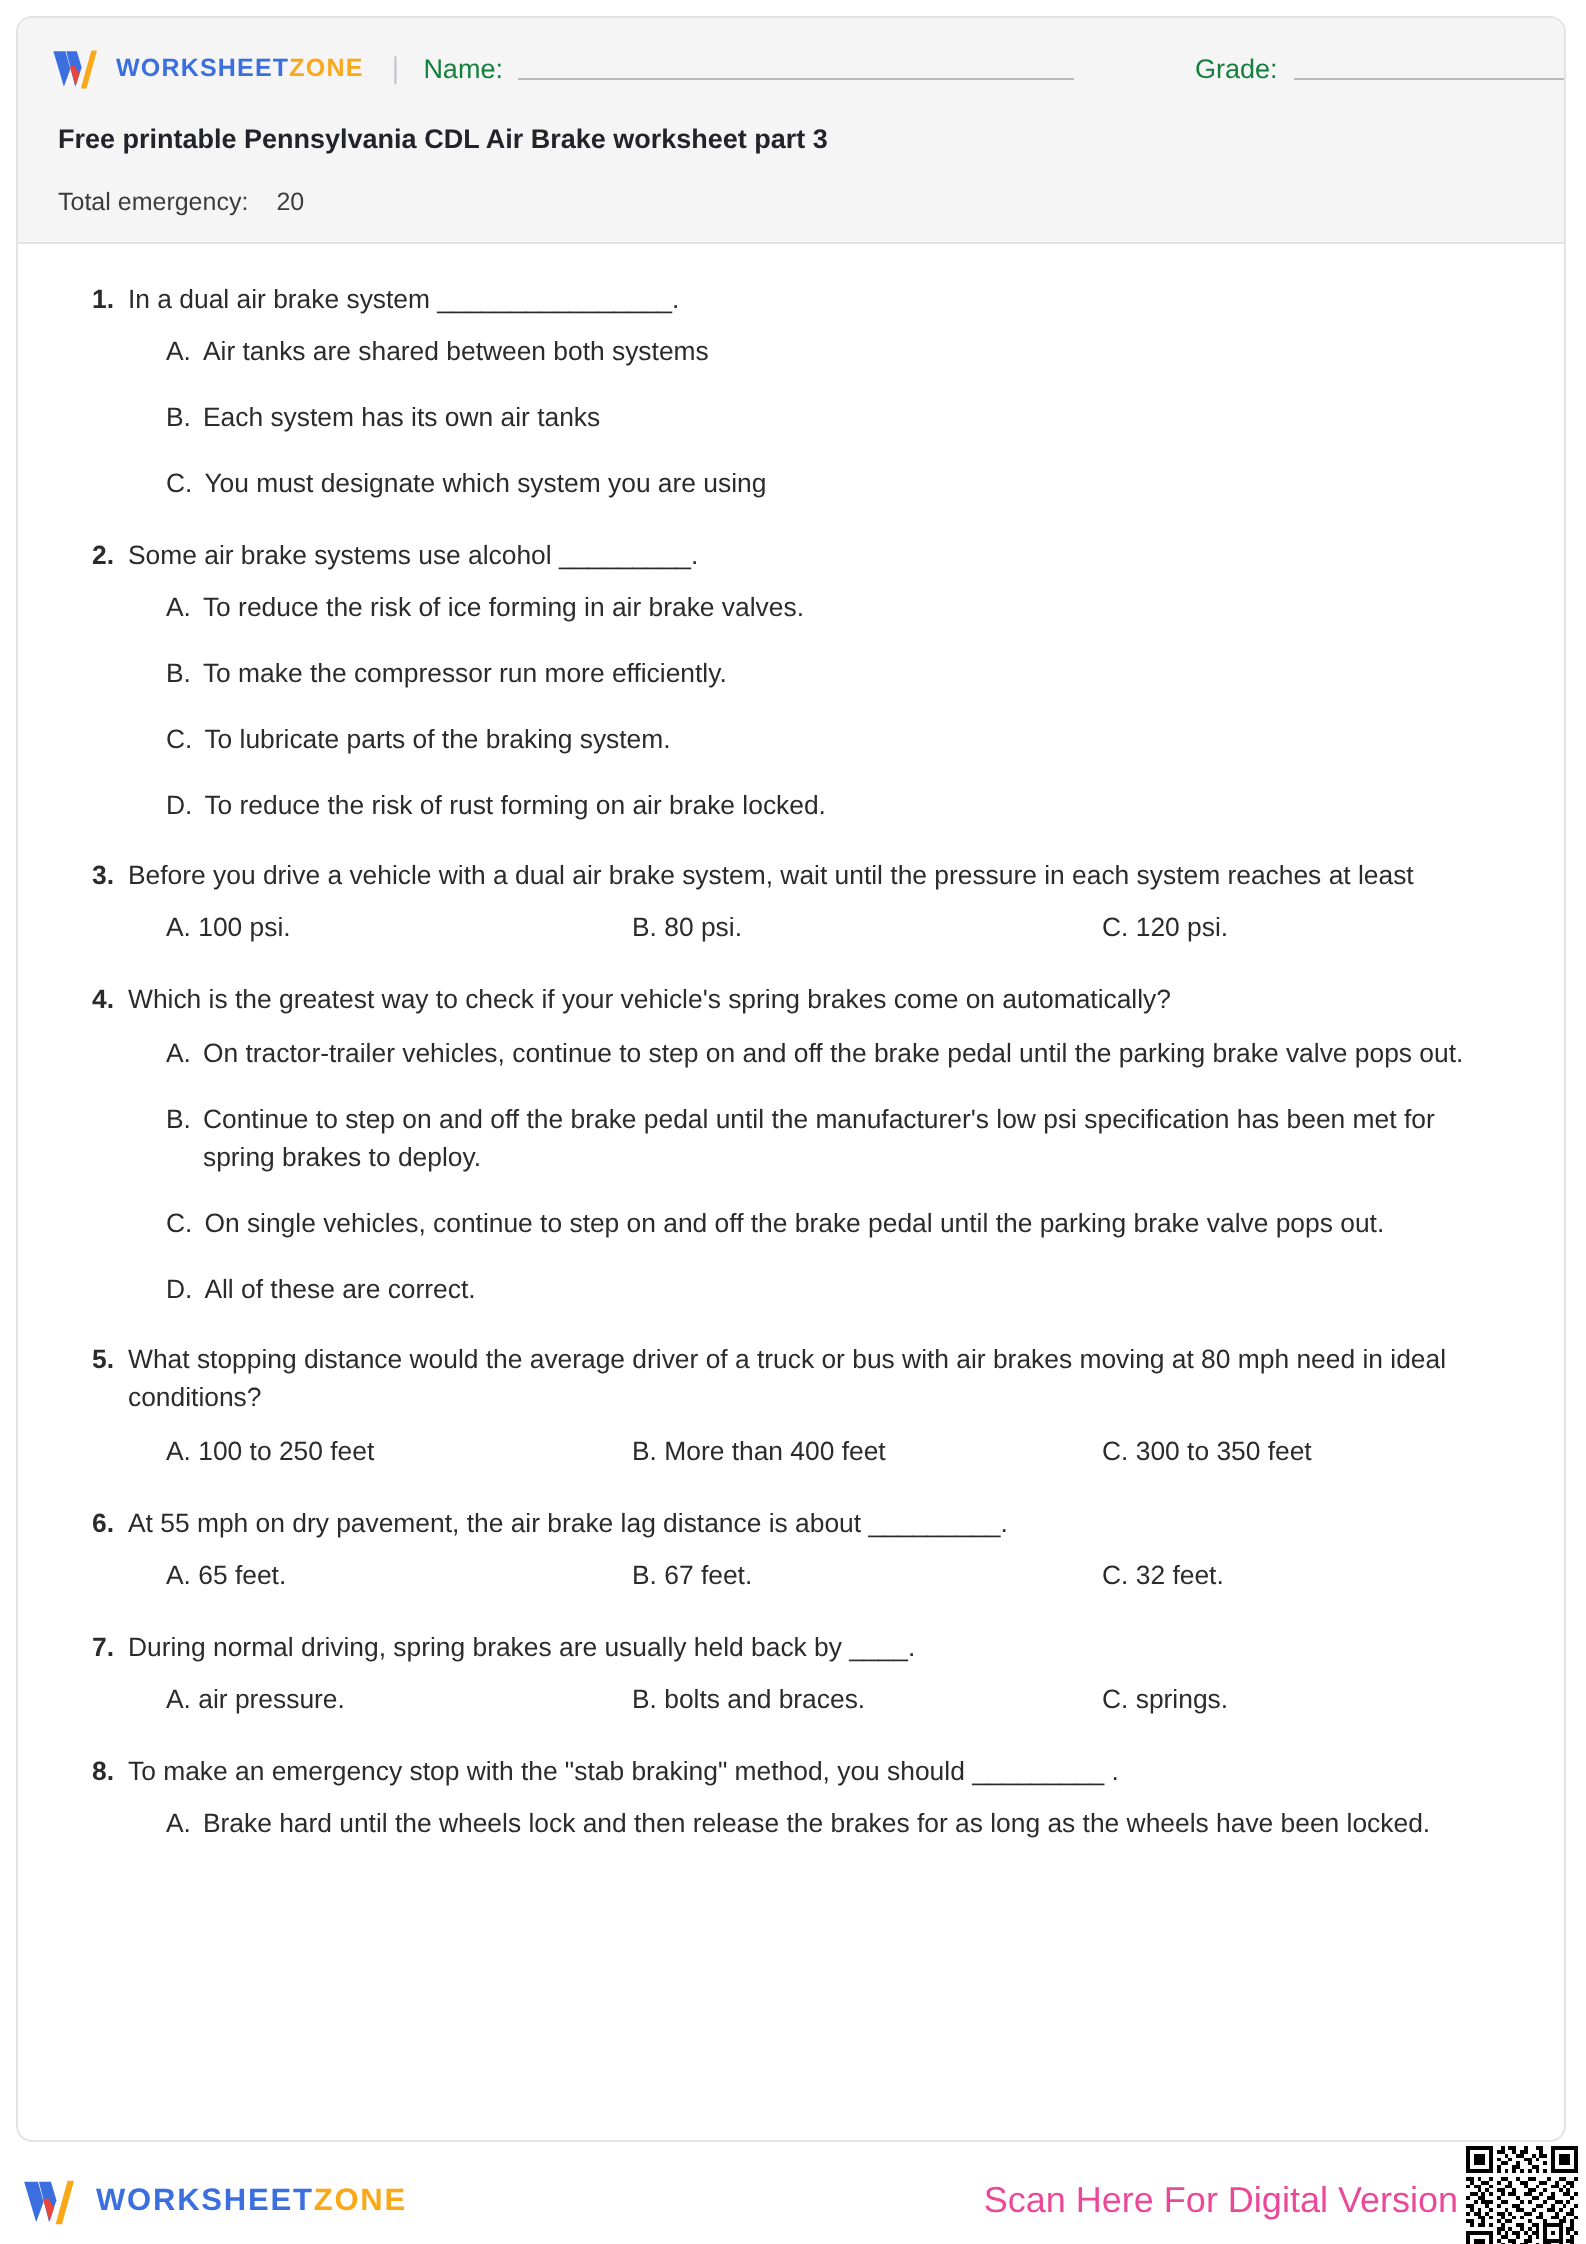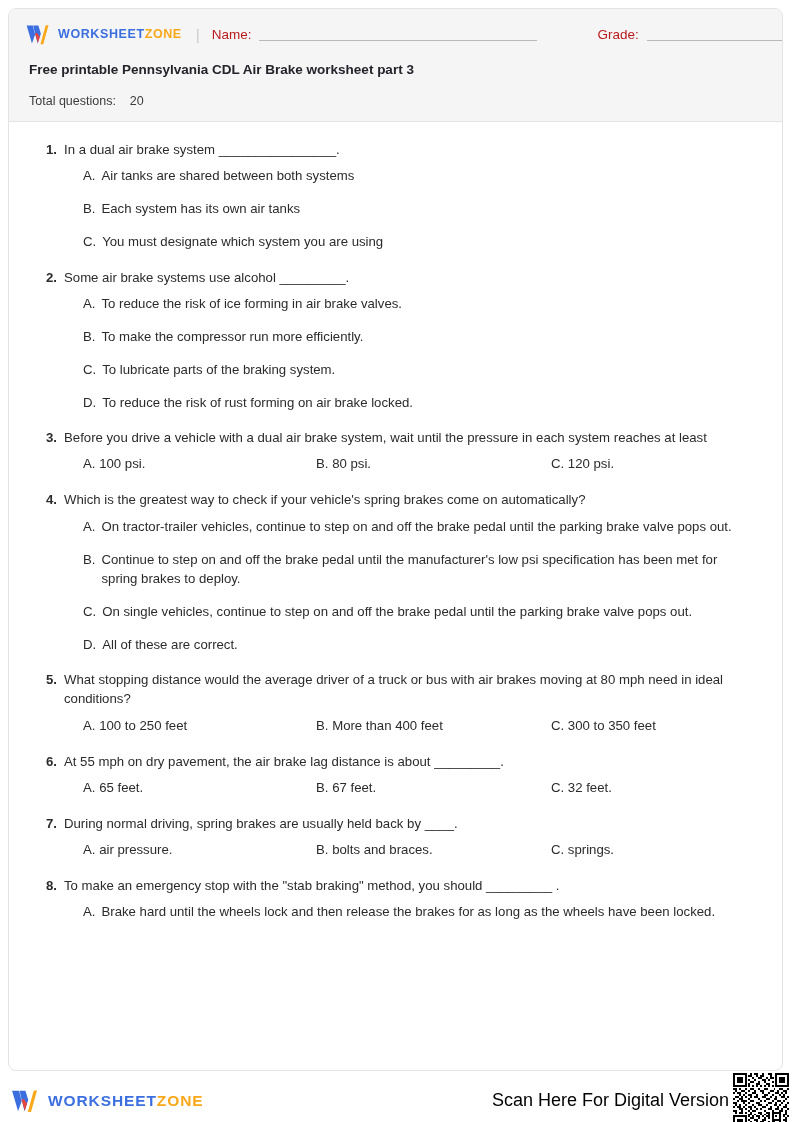--- a/index.html
+++ b/index.html
@@ -65,23 +65,23 @@
 
   .divider-pipe {
     color: #c9c9cf;
     margin: 0 12px 0 14px;
     font-size: 15px;
     line-height: 1;
   }
 
   .field {
     display: flex;
-    align-items: center;
+    align-items: flex-start;
     font-size: 13.5px;
-    color: #b91c1c;
+    color: #15803d;
   }
   .field-label { white-space: nowrap; }
   .field-rule {
     display: inline-block;
     border-bottom: 1px solid #b8b8bd;
     height: 12px;
     margin-left: 8px;
   }
   .rule-name  { width: 278px; }
   .rule-grade { width: 178px; }
@@ -189,21 +189,21 @@
     letter-spacing: .9px;
   }
   .footer-right {
     margin-left: auto;
     display: flex;
     align-items: center;
     margin-right: 4px;
   }
   .scan-text {
     font-size: 18px;
-    color: #000000;
+    color: #ec4899;
     margin-right: 4px;
     white-space: nowrap;
   }
   .qr {
     width: 56px;
     height: 56px;
     flex: 0 0 auto;
     display: block;
   }
 </style>
@@ -236,21 +236,21 @@
 
       <span class="field field-grade">
         <span class="field-label">Grade:</span>
         <span class="field-rule rule-grade"></span>
       </span>
     </div>
 
     <div class="header-title">Free printable Pennsylvania CDL Air Brake worksheet part 3</div>
 
     <div class="header-total">
-      <span>Total questions:</span><span class="total-value">20</span>
+      <span>Total emergency:</span><span class="total-value">20</span>
     </div>
   </div>
 
   <div class="body" id="questions-root">
       <div class="q-block">
         <div class="q-line">
           <span class="q-num">1.</span>
           <span class="q-text">In a dual air brake system ________________.</span>
         </div>
         <div class="opts">

